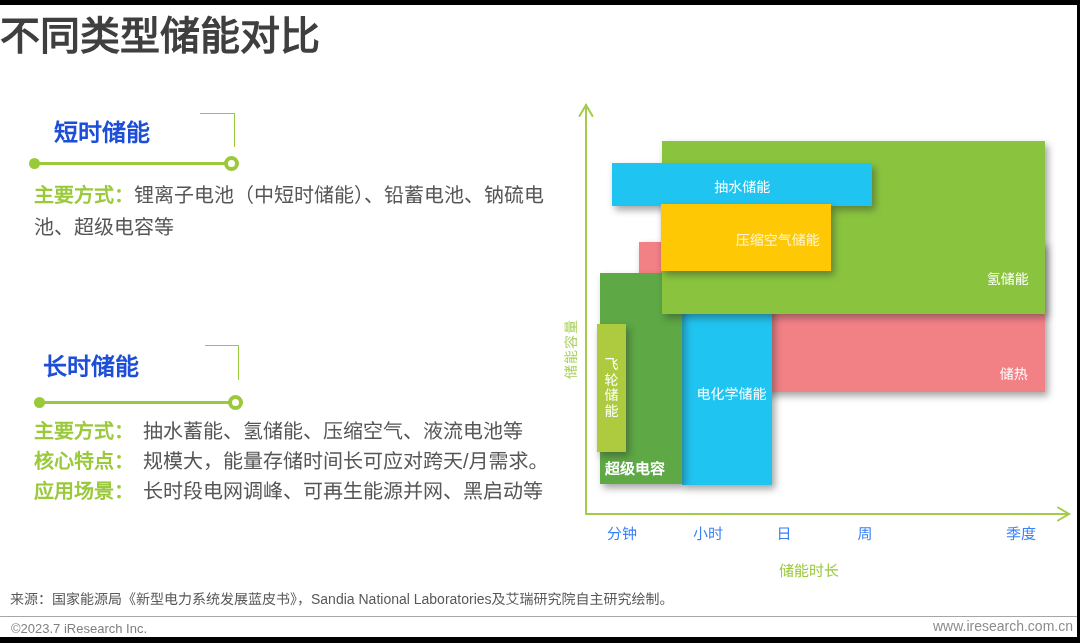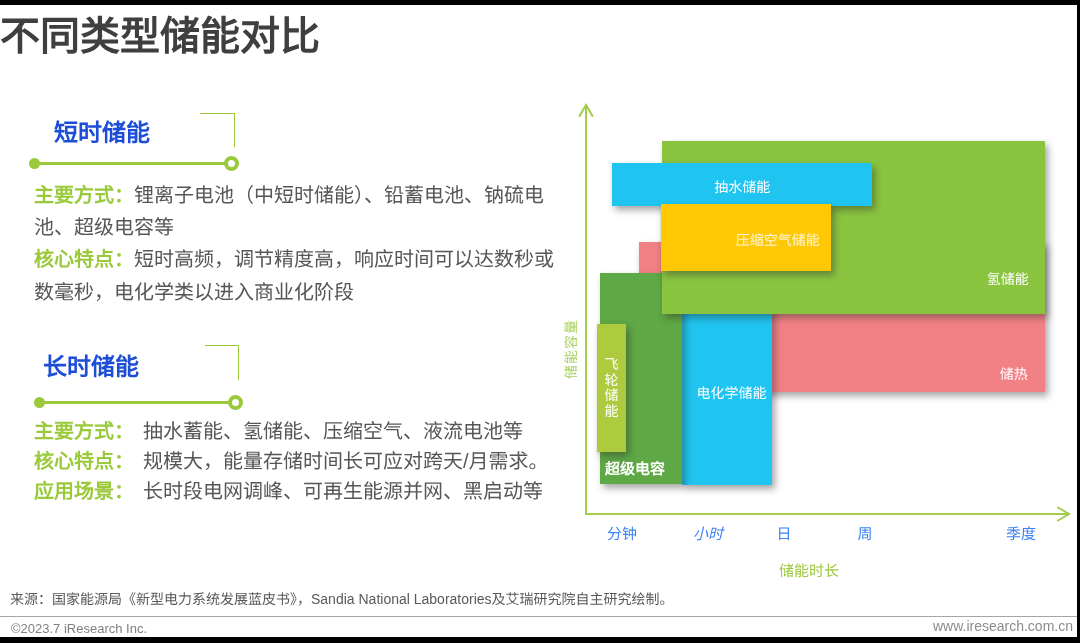--- a/index.html
+++ b/index.html
@@ -65,21 +65,20 @@
 <h1 id="page-title">不同类型储能对比</h1>
 
 <aside>
   <div class="sec-title" id="sec1-title">短时储能</div>
   <div class="bracket" id="sec1-bracket"></div>
   <div class="rule" id="sec1-rule"></div>
   <div class="rule-dot" id="sec1-dot"></div>
   <div class="rule-ring" id="sec1-ring"></div>
   <div class="sec-body" id="sec1-body">
     <p><span class="item-label">主要方式：</span><span>锂离子电池（中短时储能）、铅蓄电池、钠硫电池、超级电容等</span></p>
-    <p><span class="item-label">核心特点：</span><span>短时高频，调节精度高，响应时间可以达数秒或数毫秒，电化学类以进入商业化阶段</span></p>
   </div>
 
   <div class="sec-title" id="sec2-title">长时储能</div>
   <div class="bracket" id="sec2-bracket"></div>
   <div class="rule" id="sec2-rule"></div>
   <div class="rule-dot" id="sec2-dot"></div>
   <div class="rule-ring" id="sec2-ring"></div>
   <div class="sec-body" id="sec2-body">
     <p><span class="item-label">主要方式：</span><span class="item-text">抽水蓄能、氢储能、压缩空气、液流电池等</span></p>
     <p><span class="item-label">核心特点：</span><span class="item-text">规模大，能量存储时间长可应对跨天/月需求。</span></p>
@@ -92,21 +91,21 @@
     <polyline points="579.5,116 586,105 592.5,116" fill="none" stroke="#a4cc4a" stroke-width="2" stroke-linecap="round"></polyline>
     <polyline points="586,514 1069,514" fill="none" stroke="#a4cc4a" stroke-width="2" stroke-linecap="round"></polyline>
     <polyline points="1058,507.5 1069,514 1058,520.5" fill="none" stroke="#a4cc4a" stroke-width="2" stroke-linecap="round"></polyline>
   </svg>
 
 <div id="chart-blocks">
     <div class="block" style="left: 639px; top: 241.5px; width: 406.4px; height: 150px; background: rgb(242, 129, 134);">
       <span class="block-label" style="left: 374.8px; top: 132.7px;">储热</span>
     </div>
     <div class="block" style="left: 682px; top: 295px; width: 90px; height: 190px; background: rgb(32, 196, 240);">
-      <span class="block-label" style="left: 49.6px; top: 99.4px; font-family: Liberation Mono, monospace;">电化学储能</span>
+      <span class="block-label" style="left: 49.6px; top: 99.4px;">电化学储能</span>
     </div>
     <div class="block" style="left: 599.6px; top: 272.9px; width: 82.9px; height: 211.3px; background: rgb(94, 168, 69);">
       <span class="block-label" style="left: 35.3px; top: 196.1px; font-weight: bold; font-size: 15px;">超级电容</span>
     </div>
     <div class="block" style="left: 662.2px; top: 140.5px; width: 382.5px; height: 173.2px; background: rgb(138, 196, 63);">
       <span class="block-label" style="left: 345.5px; top: 138.8px;">氢储能</span>
     </div>
     <div class="block" style="left: 597.2px; top: 324px; width: 29.3px; height: 128.1px; background: rgb(174, 203, 63);">
       <span class="block-label vertical" style="left: 14.7px; top: 64px;">飞轮储能</span>
     </div>
@@ -122,16 +121,16 @@
 <div id="xlabel">储能时长</div>
 
 <footer>
   <div id="source-line">来源：国家能源局《新型电力系统发展蓝皮书》，Sandia National Laboratories及艾瑞研究院自主研究绘制。</div>
   <div id="divider"></div>
   <div id="copyright">©2023.7 iResearch Inc.</div>
   <div id="website">www.iresearch.com.cn</div>
 </footer>
 
 <div class="tick" style="left: 622px; top: 532px;">分钟</div>
-<div class="tick" style="left: 708px; top: 532px; font-style: italic;">小时</div>
+<div class="tick" style="left: 708px; top: 532px;">小时</div>
 <div class="tick" style="left: 784px; top: 532px;">日</div>
 <div class="tick" style="left: 865px; top: 532px;">周</div>
 <div class="tick" style="left: 1021px; top: 532px;">季度</div>
 
 </body></html>

